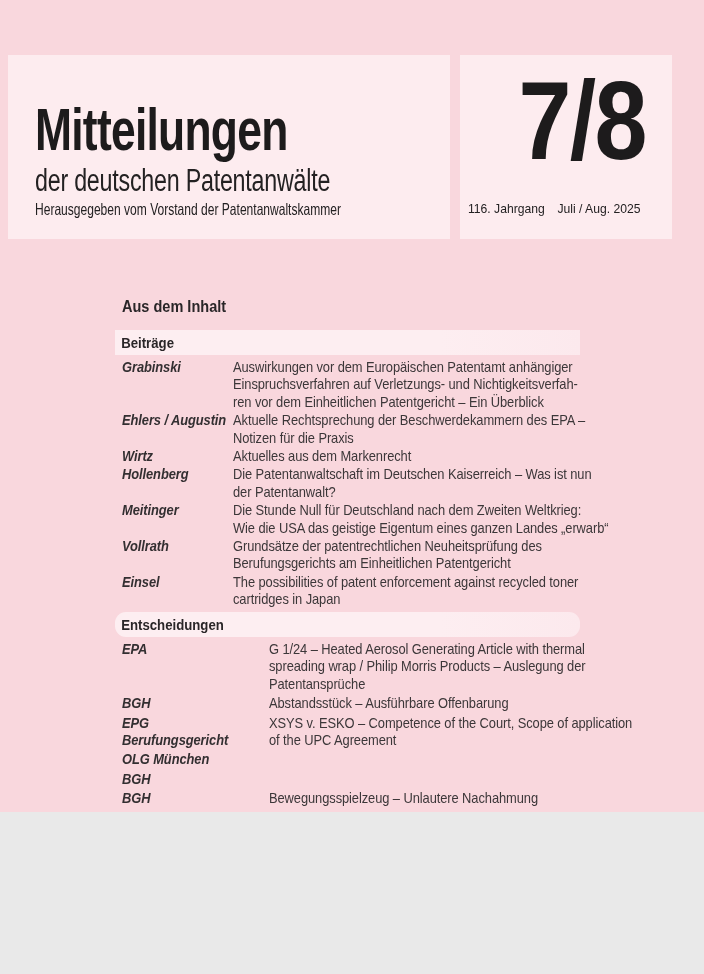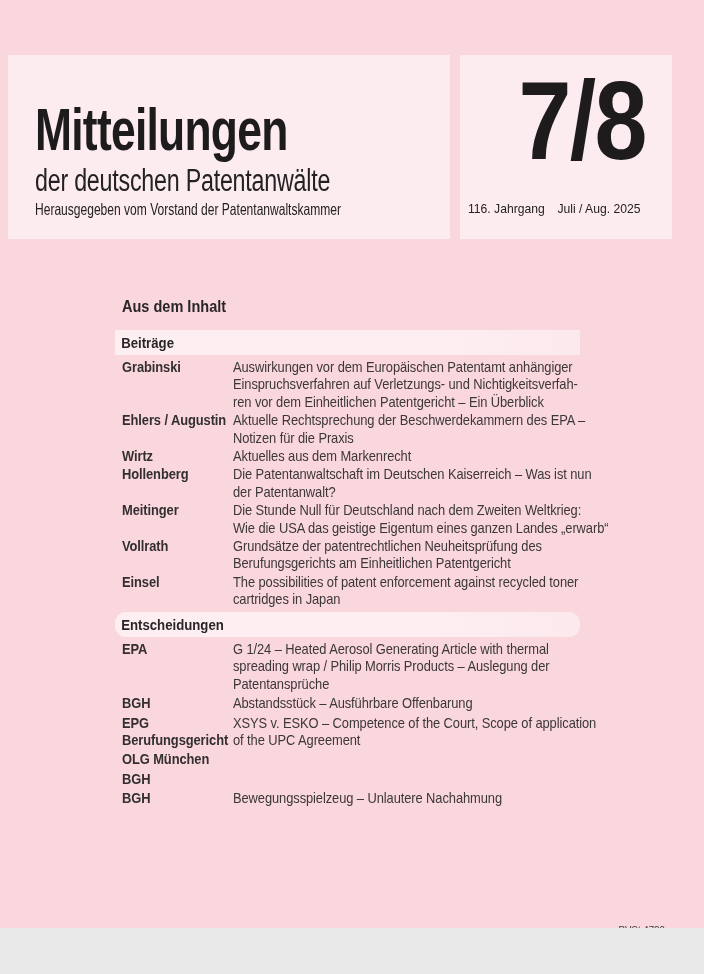--- a/index.html
+++ b/index.html
@@ -1,17 +1,17 @@
 <!DOCTYPE html>
 <html lang="de"><head>
 <meta charset="utf-8">
 <style>
   html,body { margin:0; padding:0; background:#e9e9e9; }
   .page {
-    position:relative; width:704px; height:928px; overflow:hidden;
+    position:relative; width:704px; height:812px; overflow:hidden;
     background:#f9d7dd;
     font-family:"Liberation Sans", sans-serif;
   }
   .panel { position:absolute; background:#fdecef; }
   .panel.left  { left:8px;   top:55px; width:442px; height:184px; }
   .panel.right { left:460px; top:55px; width:212px; height:184px; }
 
   .journal-title {
     position:absolute; left:27px; top:44px;
     font-size:60px; font-weight:bold; color:#1d1b1c; line-height:62px;
@@ -58,22 +58,22 @@
     font-size:15px; font-weight:bold; color:#2a2628; line-height:25px;
     white-space:nowrap; transform:scaleX(.88); transform-origin:0 0;
   }
   .entries {
     position:absolute; left:122px; width:470px;
     font-size:15px; line-height:17.4px; color:#3c3739;
   }
   .entries.e1 { top:358px; }
   .entries.e2 { top:640px; }
   .entry { display:flex; align-items:flex-start; margin-bottom:1px; }
-  .e2 .entry { margin-bottom:2px; }
-  .entry .author { width:111px; flex:none; font-weight:bold; color:#332f31; }
+  .e2 .entry { margin-bottom:2px;gap:36px; }
+  .entry .author { width:111px; flex:none; font-weight:bold; color:#332f31;font-style:italic; }
   .entry .text   { flex:none; width:359px; }
   .entry .author > div,
   .entry .text   > div {
     white-space:pre-line; width:max-content; letter-spacing:-.1px;
     transform:scaleX(.86); transform-origin:0 0;
   }
 
   .footer-publisher {
     position:absolute; left:108px; top:925px;
     font-size:34px; color:#2b282a; line-height:34px; white-space:nowrap;

